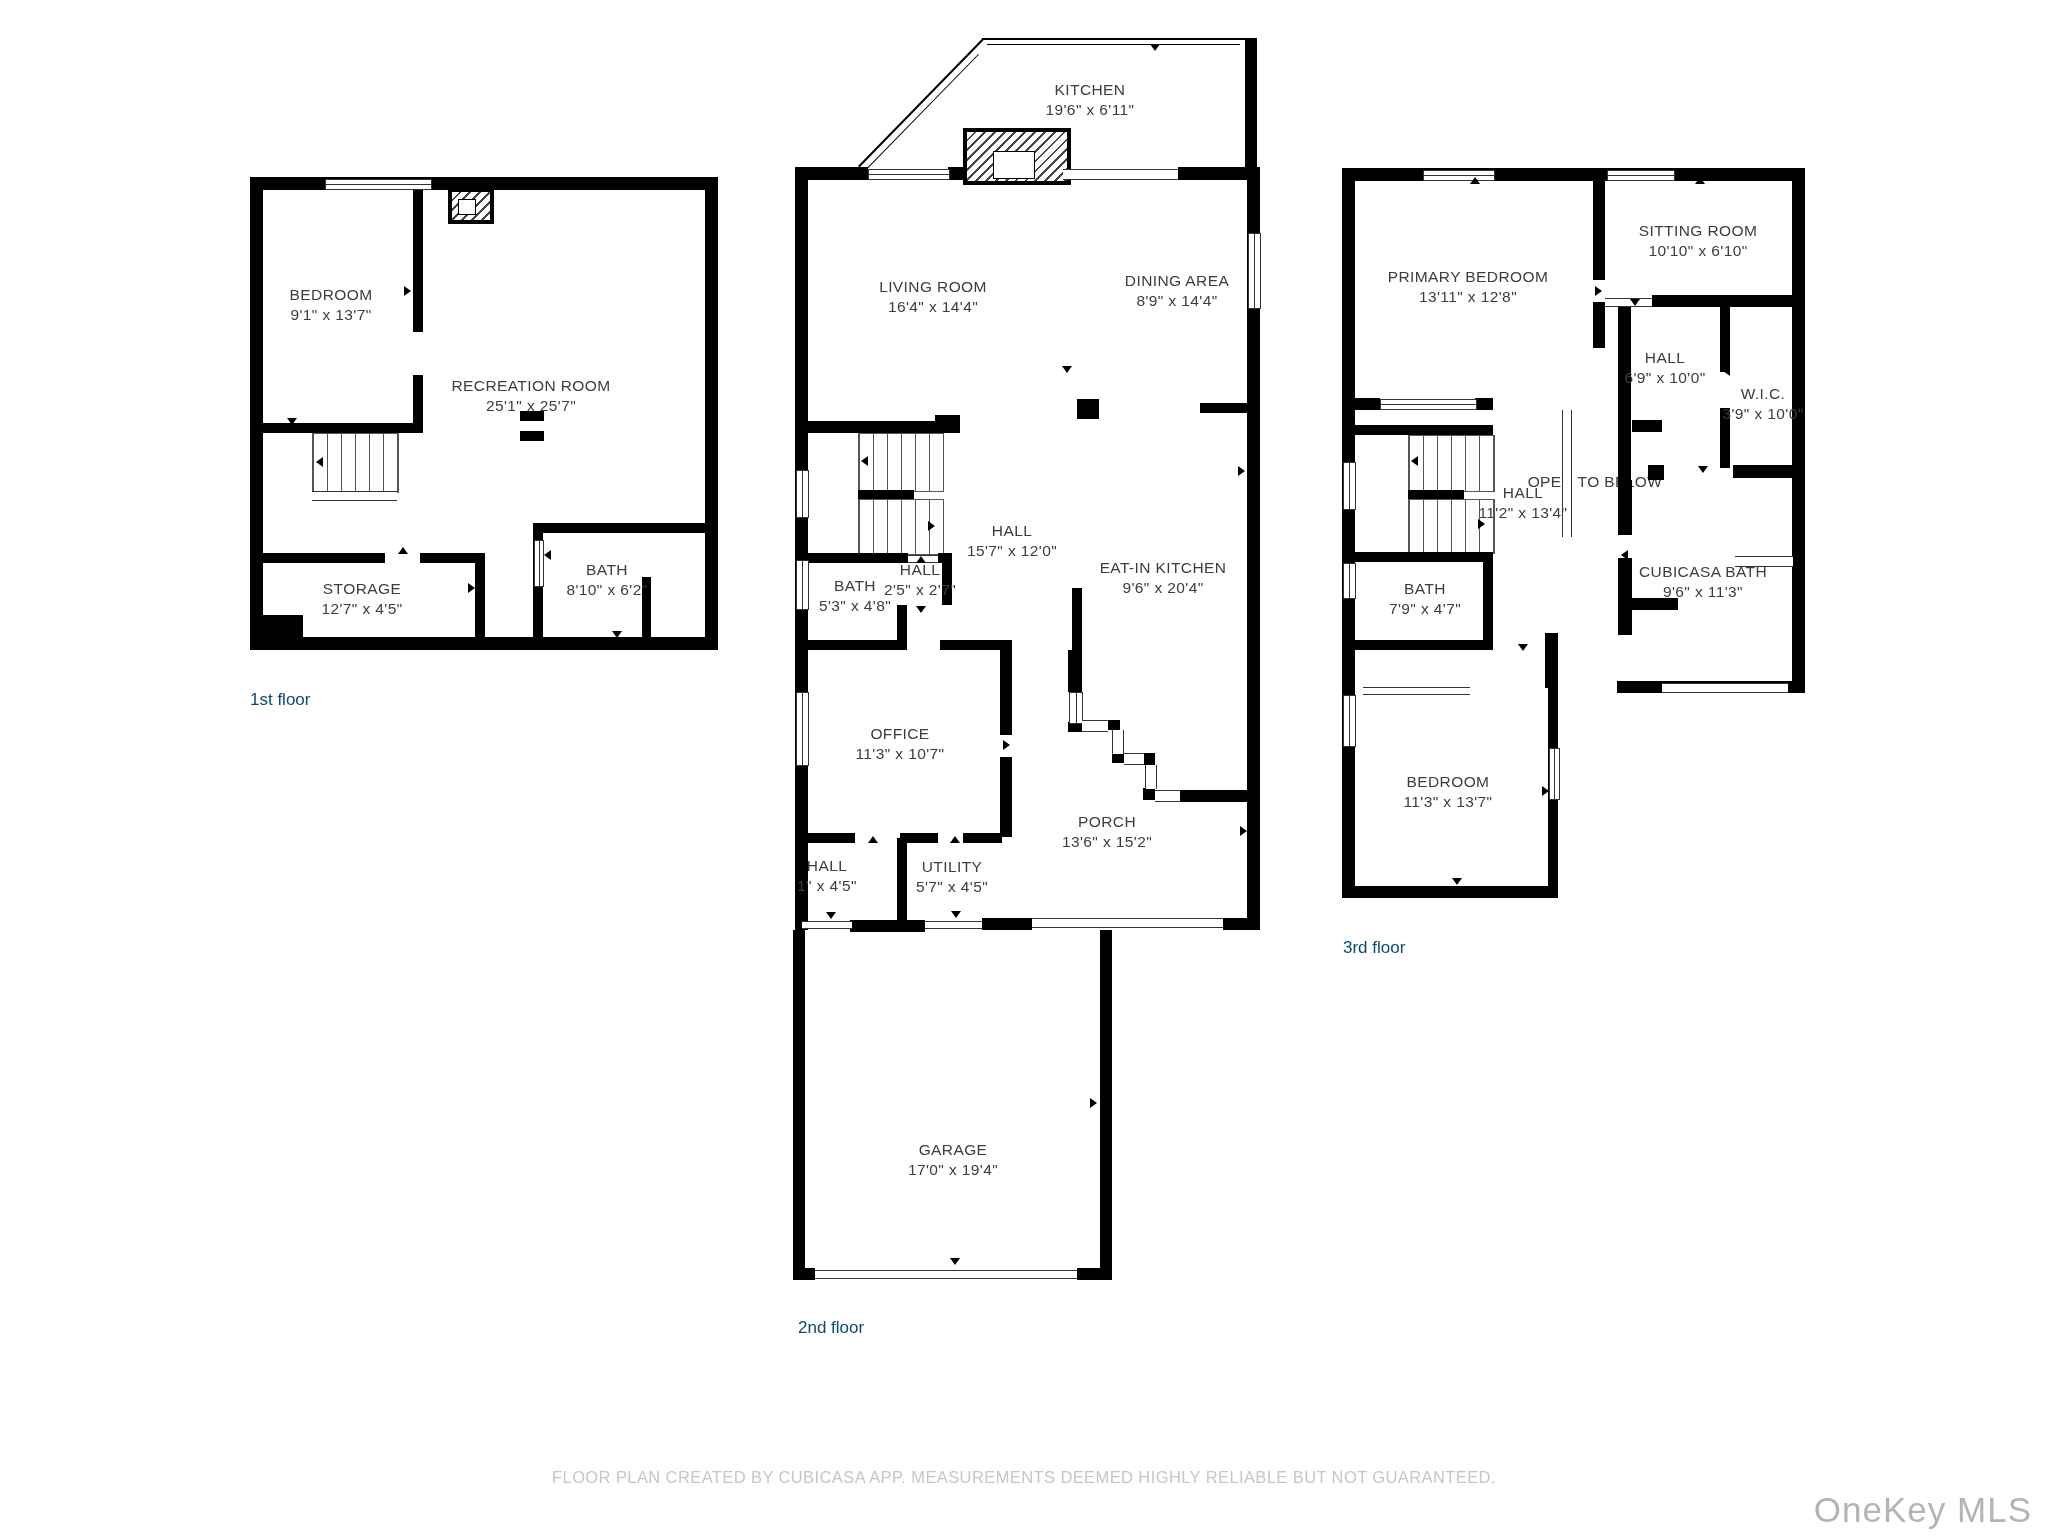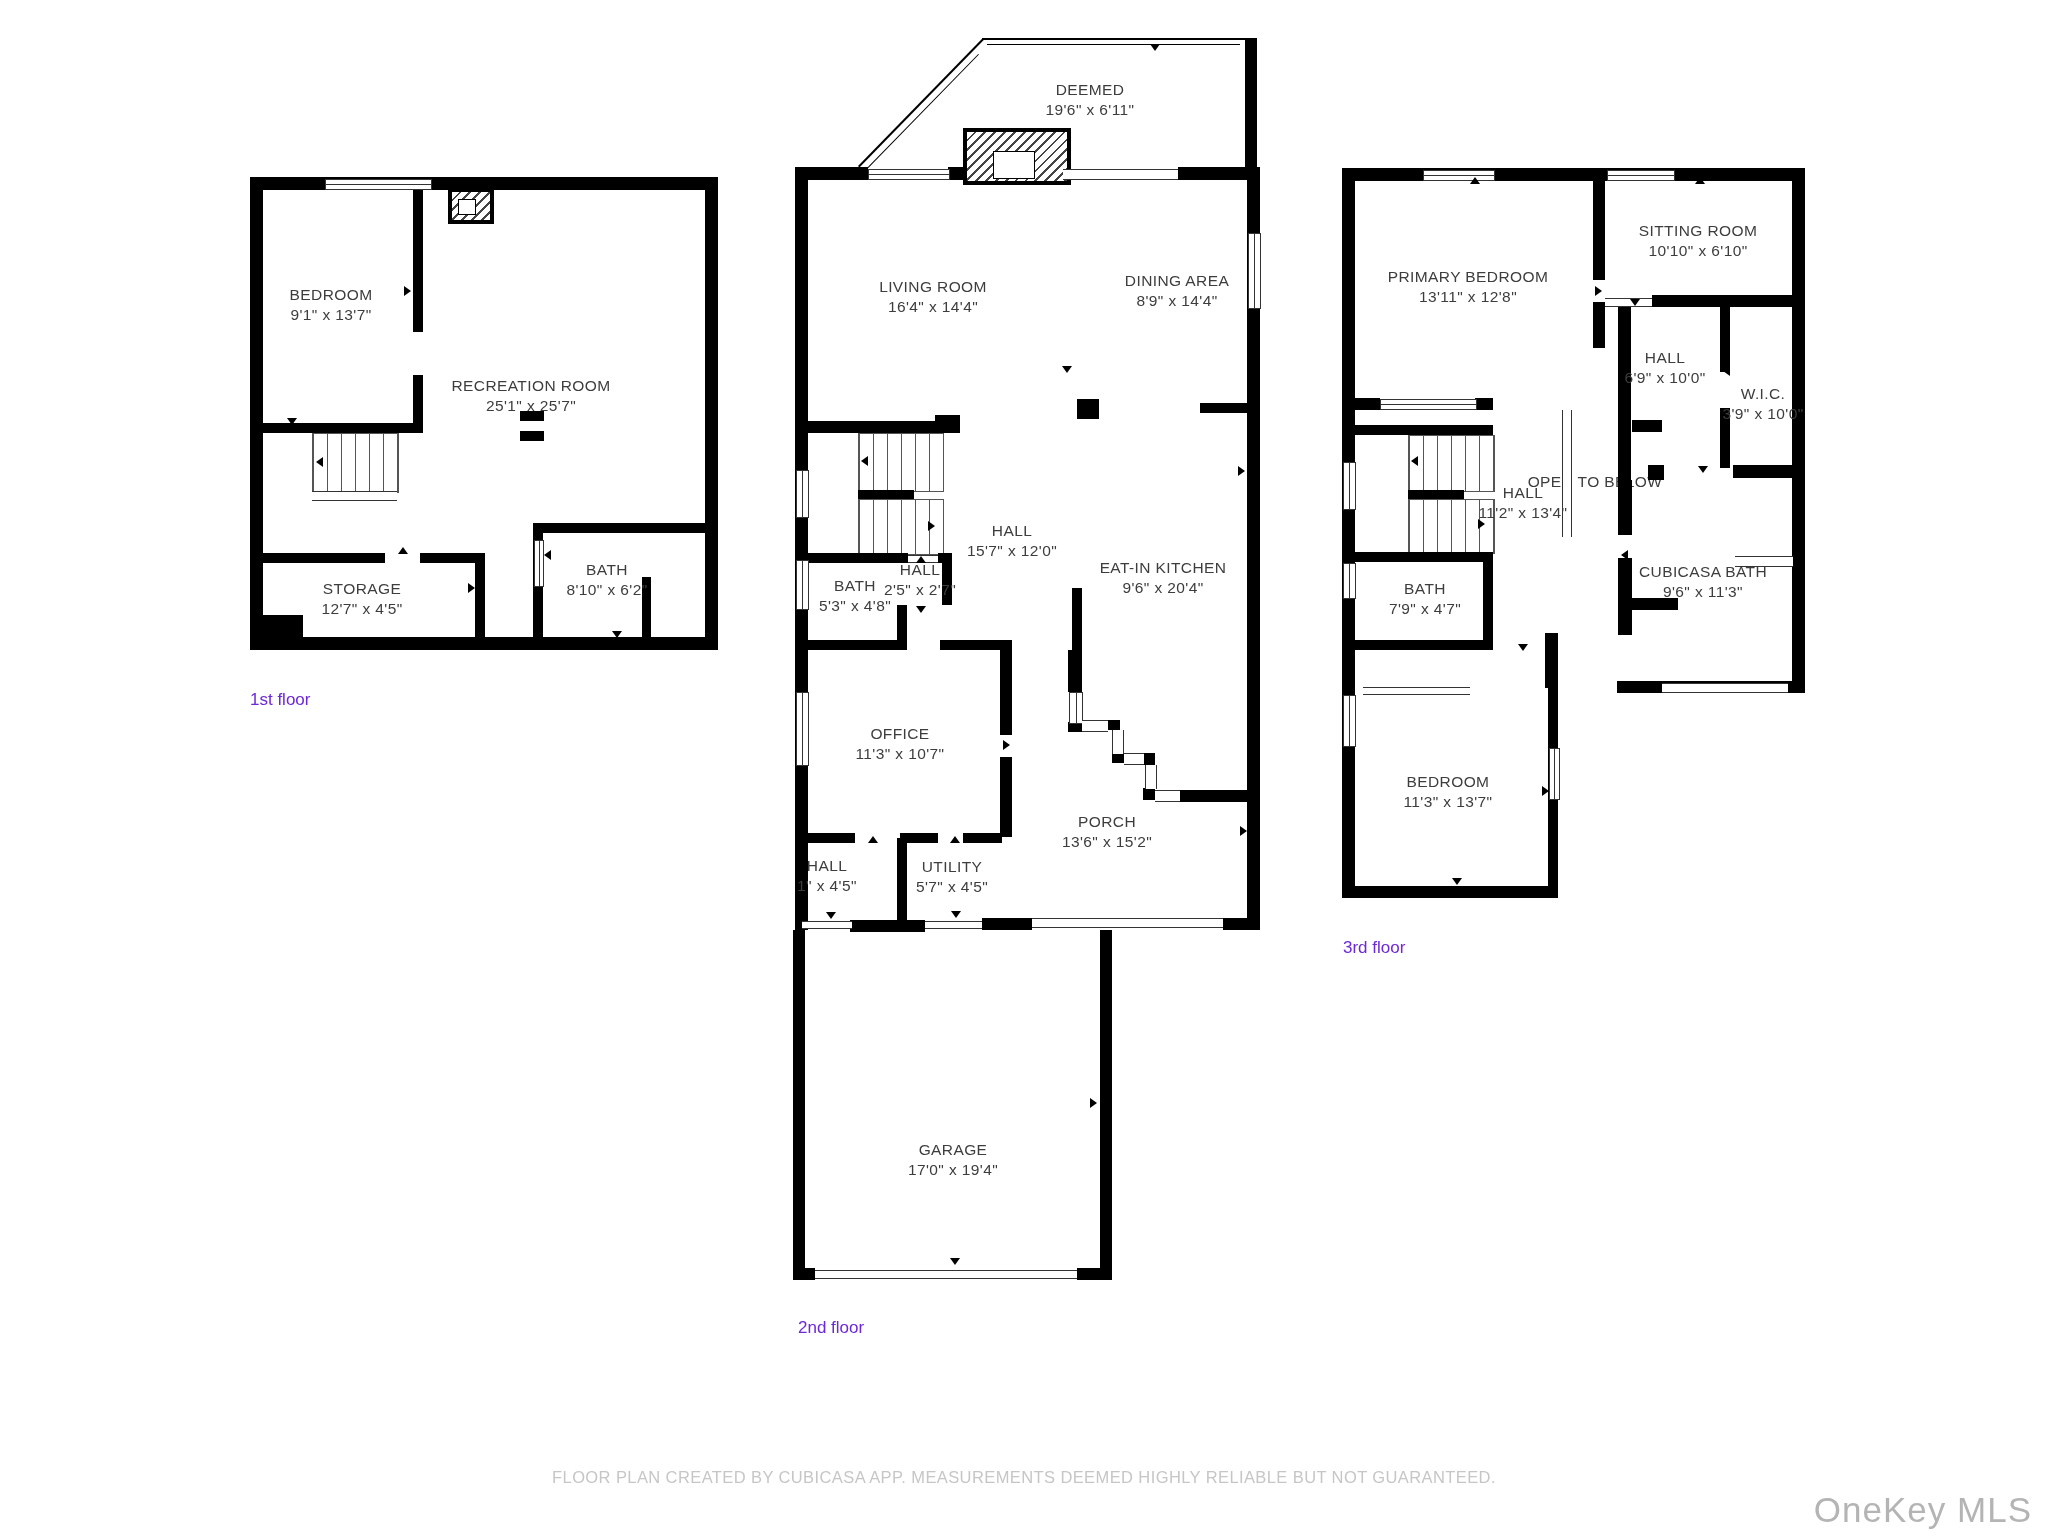--- a/index.html
+++ b/index.html
@@ -17,21 +17,21 @@
   .stairs{position:absolute;border:1px solid #555;z-index:1;
         background:repeating-linear-gradient(90deg,#555 0 1px,#fff 1px 14px);}
   .hatch{position:absolute;border:4px solid #000;z-index:2;
         background:repeating-linear-gradient(135deg,#fff 0 5px,#444 5px 7px);}
   .inbox{position:absolute;background:#fff;border:1px solid #000;z-index:3;}
   .diag{position:absolute;height:2px;background:#000;transform-origin:0 0;z-index:1;}
   .rl{position:absolute;transform:translate(-50%,-50%);text-align:center;color:#3d3d3d;
       font-size:15.5px;line-height:20px;letter-spacing:.4px;white-space:nowrap;z-index:4;}
   .rl .ln{display:block;}
   .under{z-index:1;}
-  .cap{position:absolute;font-size:17px;color:#6d28d9;z-index:4;}
+  .cap{position:absolute;font-size:17px;color:#0c4a6e;z-index:4;}
   .disc{position:absolute;left:0;top:1468px;width:100%;text-align:center;
         font-size:16.5px;color:#c6c6c6;letter-spacing:.4px;z-index:4;}
   .wm{position:absolute;right:16px;top:1490px;font-size:35px;color:#b4b4b4;letter-spacing:1px;z-index:4;}
   .tu,.td,.tl,.tr{position:absolute;width:0;height:0;z-index:4;}
   .tu{border-left:5px solid transparent;border-right:5px solid transparent;border-bottom:7px solid #000;}
   .td{border-left:5px solid transparent;border-right:5px solid transparent;border-top:7px solid #000;}
   .tl{border-top:5px solid transparent;border-bottom:5px solid transparent;border-right:7px solid #000;}
   .tr{border-top:5px solid transparent;border-bottom:5px solid transparent;border-left:7px solid #000;}
 </style>
 </head>
@@ -158,21 +158,21 @@
   <div class="thin" style="left:1032px;top:918px;width:191px;height:8px"></div>
   <div class="w" style="left:1223px;top:918px;width:34px;height:12px"></div>
 
   <div class="w" style="left:793px;top:930px;width:12px;height:350px"></div>
   <div class="w" style="left:1100px;top:930px;width:12px;height:350px"></div>
   <div class="w" style="left:793px;top:1268px;width:22px;height:12px"></div>
   <div class="thin" style="left:815px;top:1270px;width:262px;height:7px"></div>
   <div class="w" style="left:1077px;top:1268px;width:35px;height:12px"></div>
 
   <div class="rl" style="left:1090px;top:100px">
-    <span class="ln">DEEMED</span>
+    <span class="ln">KITCHEN</span>
     <span class="ln">19'6" x 6'11"</span>
   </div>
   <div class="rl" style="left:933px;top:297px">
     <span class="ln">LIVING ROOM</span>
     <span class="ln">16'4" x 14'4"</span>
   </div>
   <div class="rl" style="left:1177px;top:291px">
     <span class="ln">DINING AREA</span>
     <span class="ln">8'9" x 14'4"</span>
   </div>

